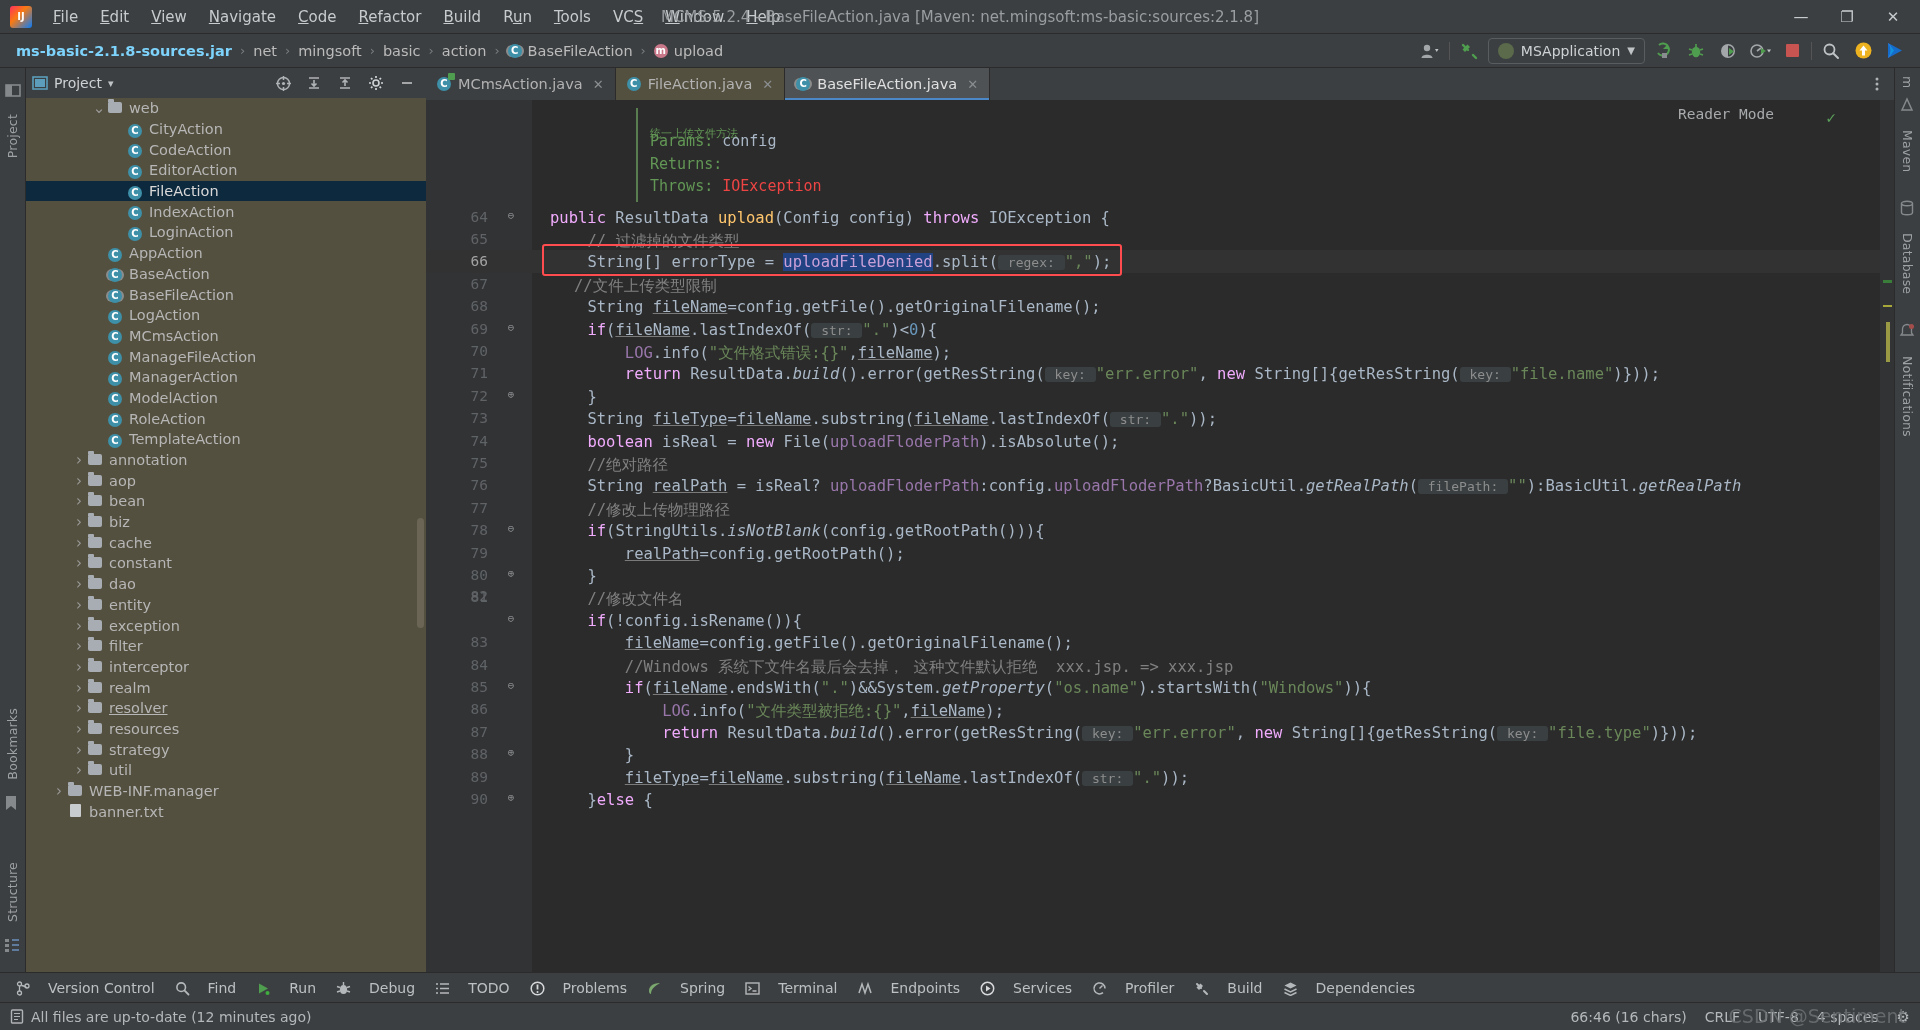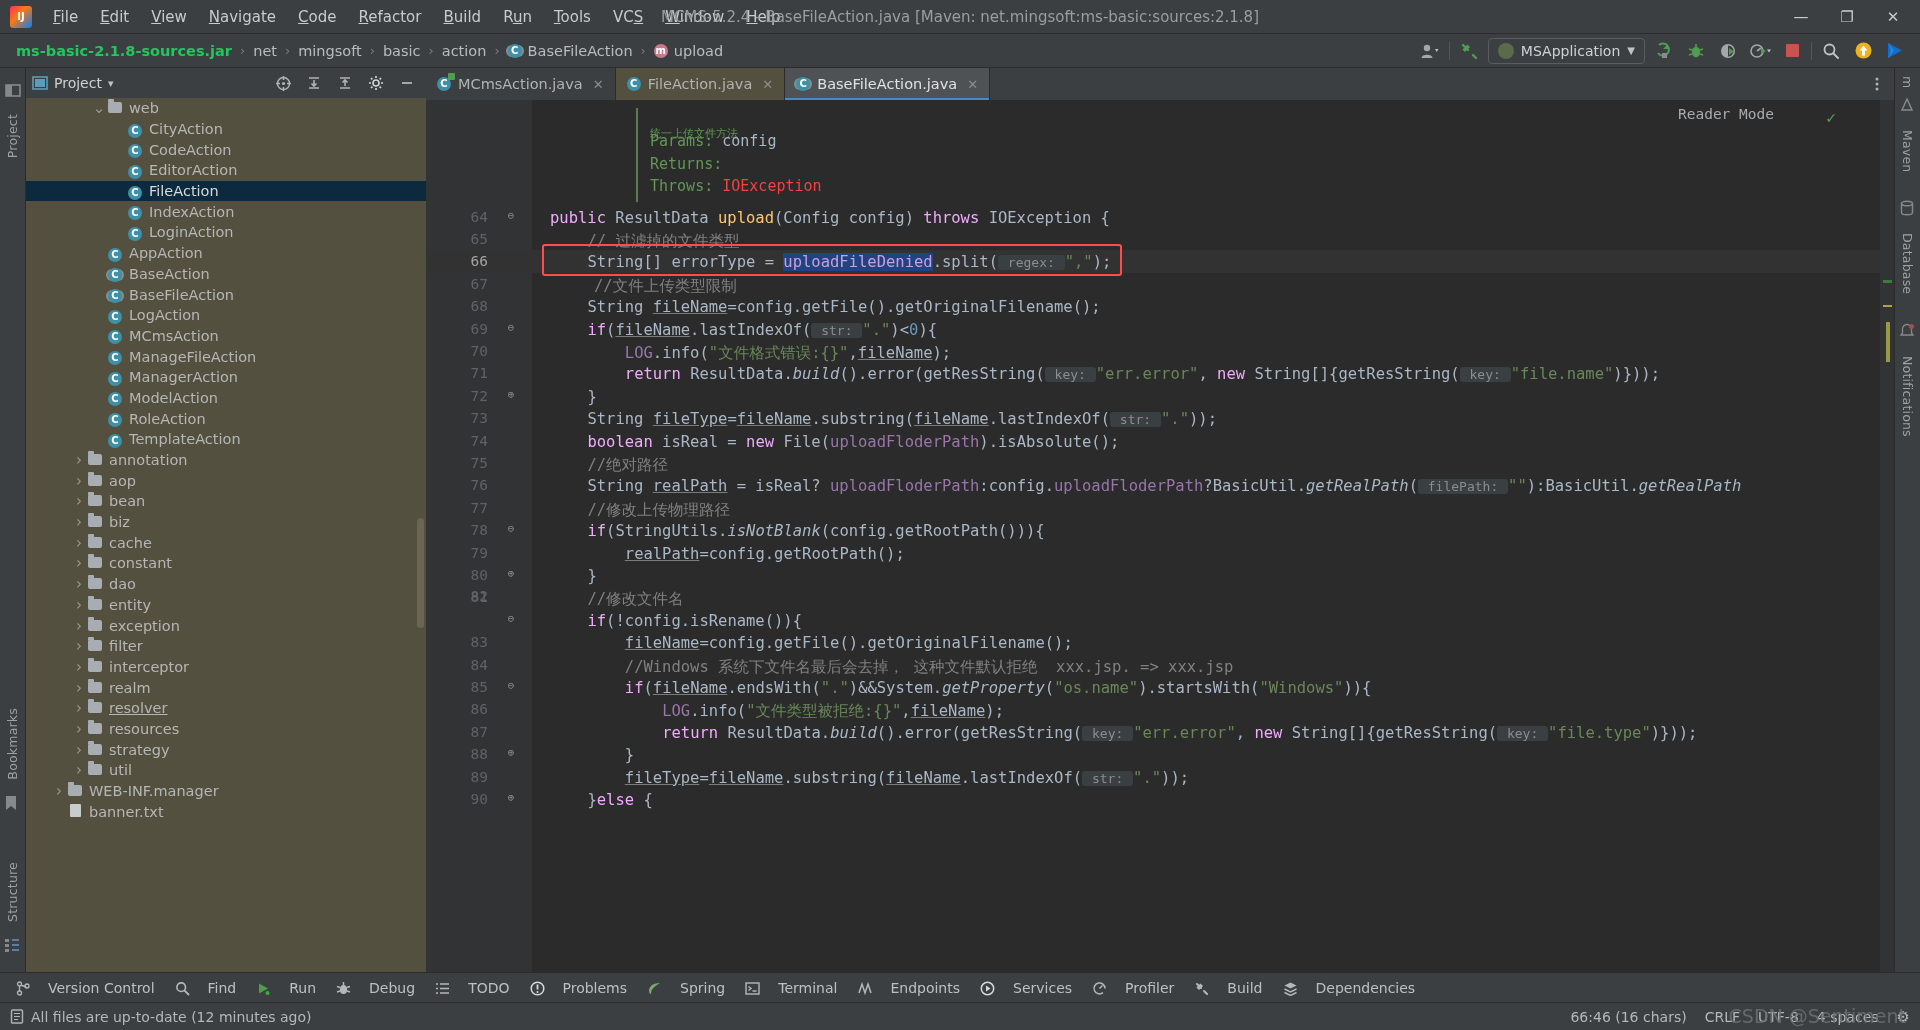--- a/index.html
+++ b/index.html
@@ -29,21 +29,21 @@
   }
   .win-btns { margin-left: auto; display: flex; align-items: center; gap: 0; padding-right: 4px; z-index: 2;}
   .win-btn { width: 46px; height: 32px; display:flex; align-items:center; justify-content:center; color:#c8cbcd; font-size: 15px;}
 
   
   .navbar {
     height: 34px; flex: 0 0 34px; background: #3c3f41; display: flex; align-items: center;
     padding-left: 12px; border-bottom: 1px solid #2b2b2b; font-size: 14.5px; color: #bbbbbb;
   }
   .crumb { display: flex; align-items: center; gap: 6px; padding: 1px 4px; }
-  .crumb.bold { font-weight: bold; color: #22c55e; }
+  .crumb.bold { font-weight: bold; color: #7dd3fc; }
   .crumb-sep { color: #7a7d80; margin: 0 4px; font-size: 13px; }
   .nav-right { margin-left: auto; display: flex; align-items: center; gap: 6px; padding-right: 12px; }
   .icon-btn { width: 26px; height: 26px; display:flex; align-items:center; justify-content:center; border-radius:4px; }
   .runconfig {
     display:flex; align-items:center; gap:7px; border:1px solid #5a5d5f; border-radius:4px;
     height: 26px; padding: 0 9px; font-size: 14px; color:#cfd2d4;
   }
   .circ-icon { width:16px; height:16px; border-radius:50%; background:#4f8a3b; position:relative; }
 
   
@@ -627,21 +627,21 @@
         <div class="doc-bar" style="top: 8px; height: 93.6px; left: 104px;"></div>
             <div class="cl" style="top: 10px; left: 118px; font-size: 11px; margin-top: 16px;"><span class="doc">统一上传文件方法</span></div>
             <div class="cl" style="top: 32.4px; left: 118px; font-size: 15px;"><span class="doc">Params: </span><span class="cls">config</span></div>
             <div class="cl" style="top: 54.8px; left: 118px; font-size: 15px;"><span class="doc">Returns:</span></div>
             <div class="cl" style="top: 77.2px; left: 118px; font-size: 15px;"><span class="doc">Throws: </span><span class="typ">IOException</span></div>
             <div class="cl" style="top: 108.6px; left: 18px;"><span class="kw">public </span><span class="cls">ResultData </span><span class="fn">upload</span><span class="cls">(Config config) </span><span class="kw">throws </span><span class="cls">IOException {</span></div>
             <div class="cl" style="top: 131px; left: 55.4px;"><span class="cmt">// 过滤掉的文件类型</span></div>
             <div class="line-hl" style="top: 150.4px; height: 22.4px;"></div>
             <div class="cl" style="top: 153.4px; left: 55.4px; text-align: center;"><span class="cls">String[] errorType = </span><span class="sel-blue">uploadFileDenied</span><span class="cls">.split(</span><span class="hintp" style="font-size: 13px;"> regex: </span><span class="str">","</span><span class="cls">);</span></div>
             <div class="redbox" style="left: 10px; top: 144.4px; width: 580px; height: 32px;"></div>
-            <div class="cl" style="top: 175.8px; left: 62px;"><span class="cmt">//文件上传类型限制</span></div>
+            <div class="cl" style="top: 175.8px; left: 42px;"><span class="cmt">//文件上传类型限制</span></div>
             <div class="cl" style="top: 198.2px; left: 55.4px;"><span class="cls">String </span><span class="und">fileName</span><span class="cls">=config.getFile().getOriginalFilename();</span></div>
             <div class="cl" style="top: 220.6px; left: 55.4px;"><span class="kw">if</span><span class="cls">(</span><span class="und">fileName</span><span class="cls">.lastIndexOf(</span><span class="hintp" style="font-size: 13px;"> str: </span><span class="str">"."</span><span class="cls">)&lt;</span><span class="num">0</span><span class="cls">){</span></div>
             <div class="cl" style="top: 243px; left: 92.8px;"><span class="fld">LOG</span><span class="cls">.info(</span><span class="str">"文件格式错误:{}"</span><span class="cls">,</span><span class="und">fileName</span><span class="cls">);</span></div>
             <div class="cl" style="top: 265.4px; left: 92.8px;"><span class="kw">return </span><span class="cls">ResultData.</span><span class="stat">build</span><span class="cls">().error(getResString(</span><span class="hintp" style="font-size: 13px;"> key: </span><span class="str">"err.error"</span><span class="cls">, </span><span class="kw">new </span><span class="cls">String[]{getResString(</span><span class="hintp" style="font-size: 13px;"> key: </span><span class="str">"file.name"</span><span class="cls">)}));</span></div>
             <div class="cl" style="top: 287.8px; left: 55.4px;"><span class="cls">}</span></div>
             <div class="cl" style="top: 310.2px; left: 55.4px;"><span class="cls">String </span><span class="und">fileType</span><span class="cls">=</span><span class="und">fileName</span><span class="cls">.substring(</span><span class="und">fileName</span><span class="cls">.lastIndexOf(</span><span class="hintp" style="font-size: 13px;"> str: </span><span class="str">"."</span><span class="cls">));</span></div>
             <div class="cl" style="top: 332.6px; left: 55.4px;"><span class="kw">boolean </span><span class="cls">isReal = </span><span class="kw">new </span><span class="cls">File(</span><span class="fld">uploadFloderPath</span><span class="cls">).isAbsolute();</span></div>
             <div class="cl" style="top: 355px; left: 55.4px;"><span class="cmt">//绝对路径</span></div>
             <div class="cl" style="top: 377.4px; left: 55.4px;"><span class="cls">String </span><span class="und">realPath</span><span class="cls"> = isReal? </span><span class="fld">uploadFloderPath</span><span class="cls">:config.</span><span class="fld">uploadFloderPath</span><span class="cls">?BasicUtil.</span><span class="stat">getRealPath</span><span class="cls">(</span><span class="hintp" style="font-size: 13px;"> filePath: </span><span class="str">""</span><span class="cls">):BasicUtil.</span><span class="stat">getRealPath</span></div>
             <div class="cl" style="top: 399.8px; left: 55.4px;"><span class="cmt">//修改上传物理路径</span></div>

